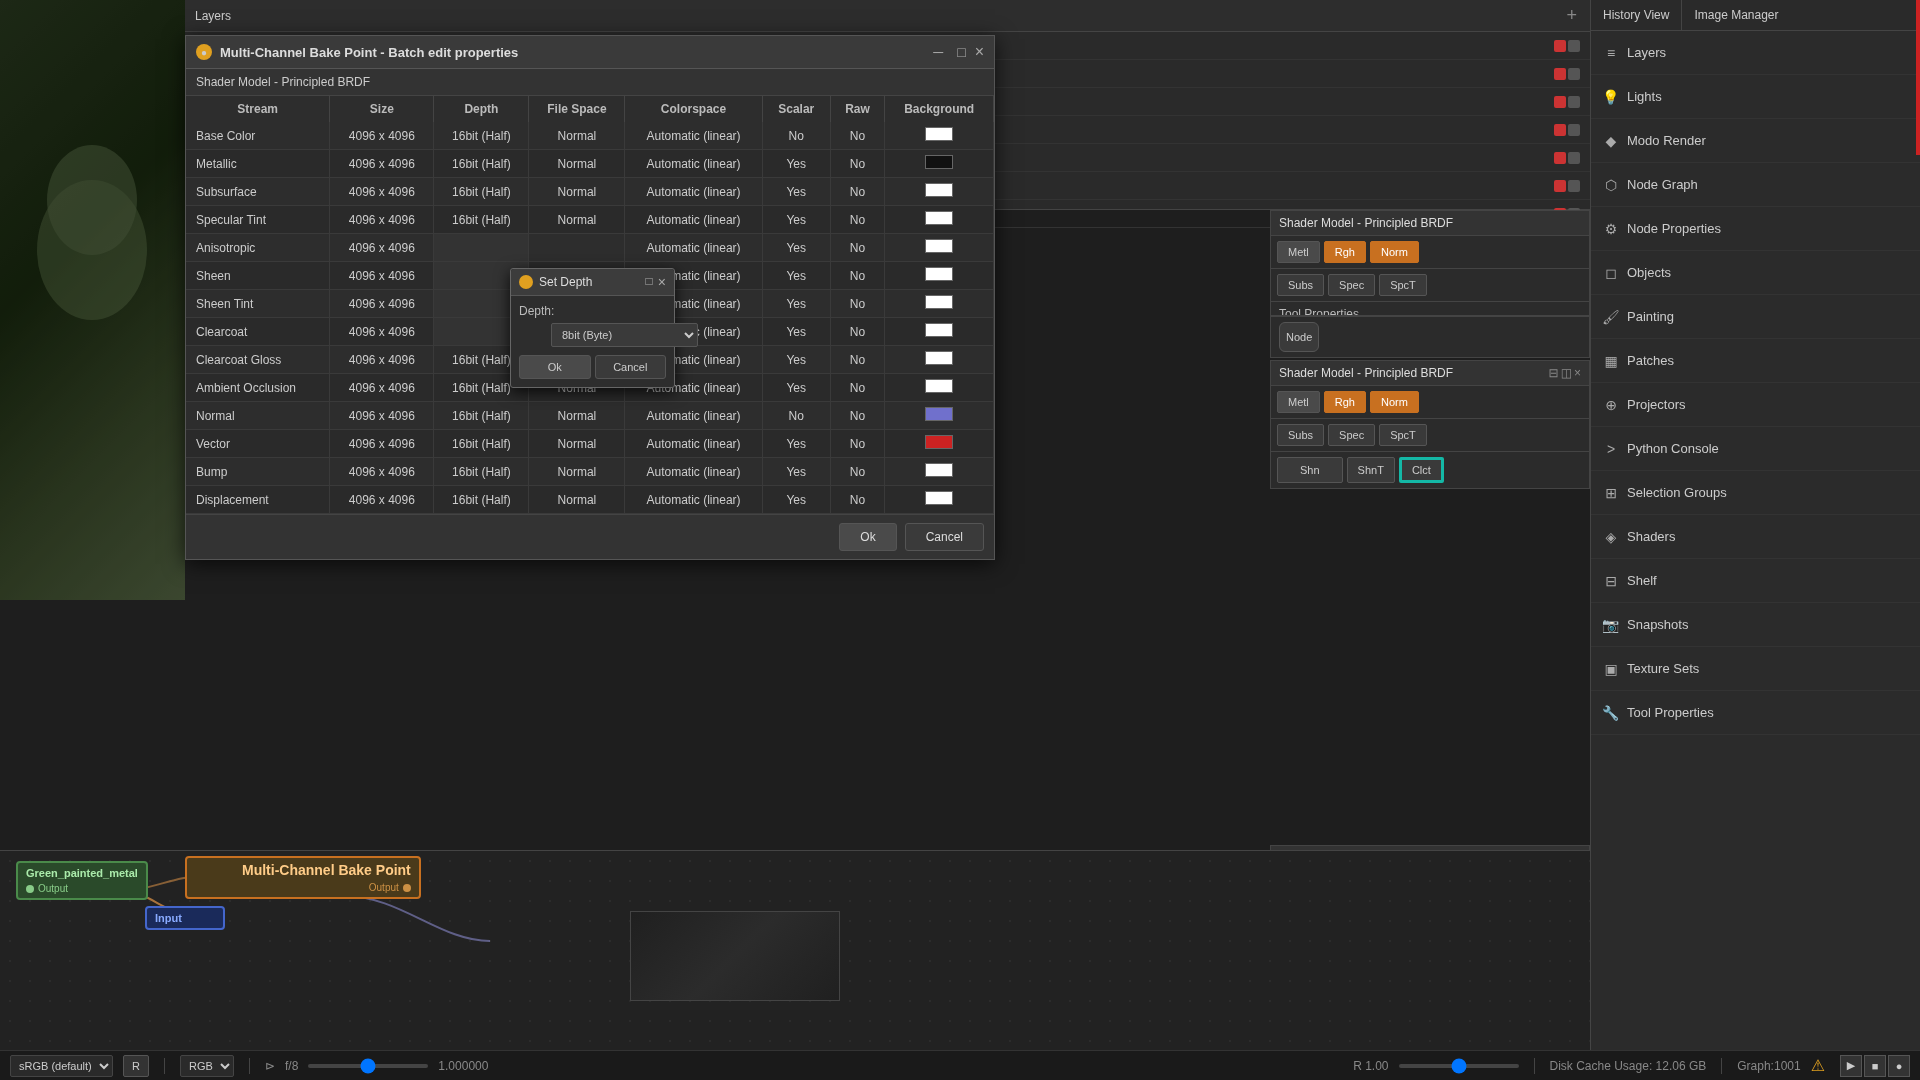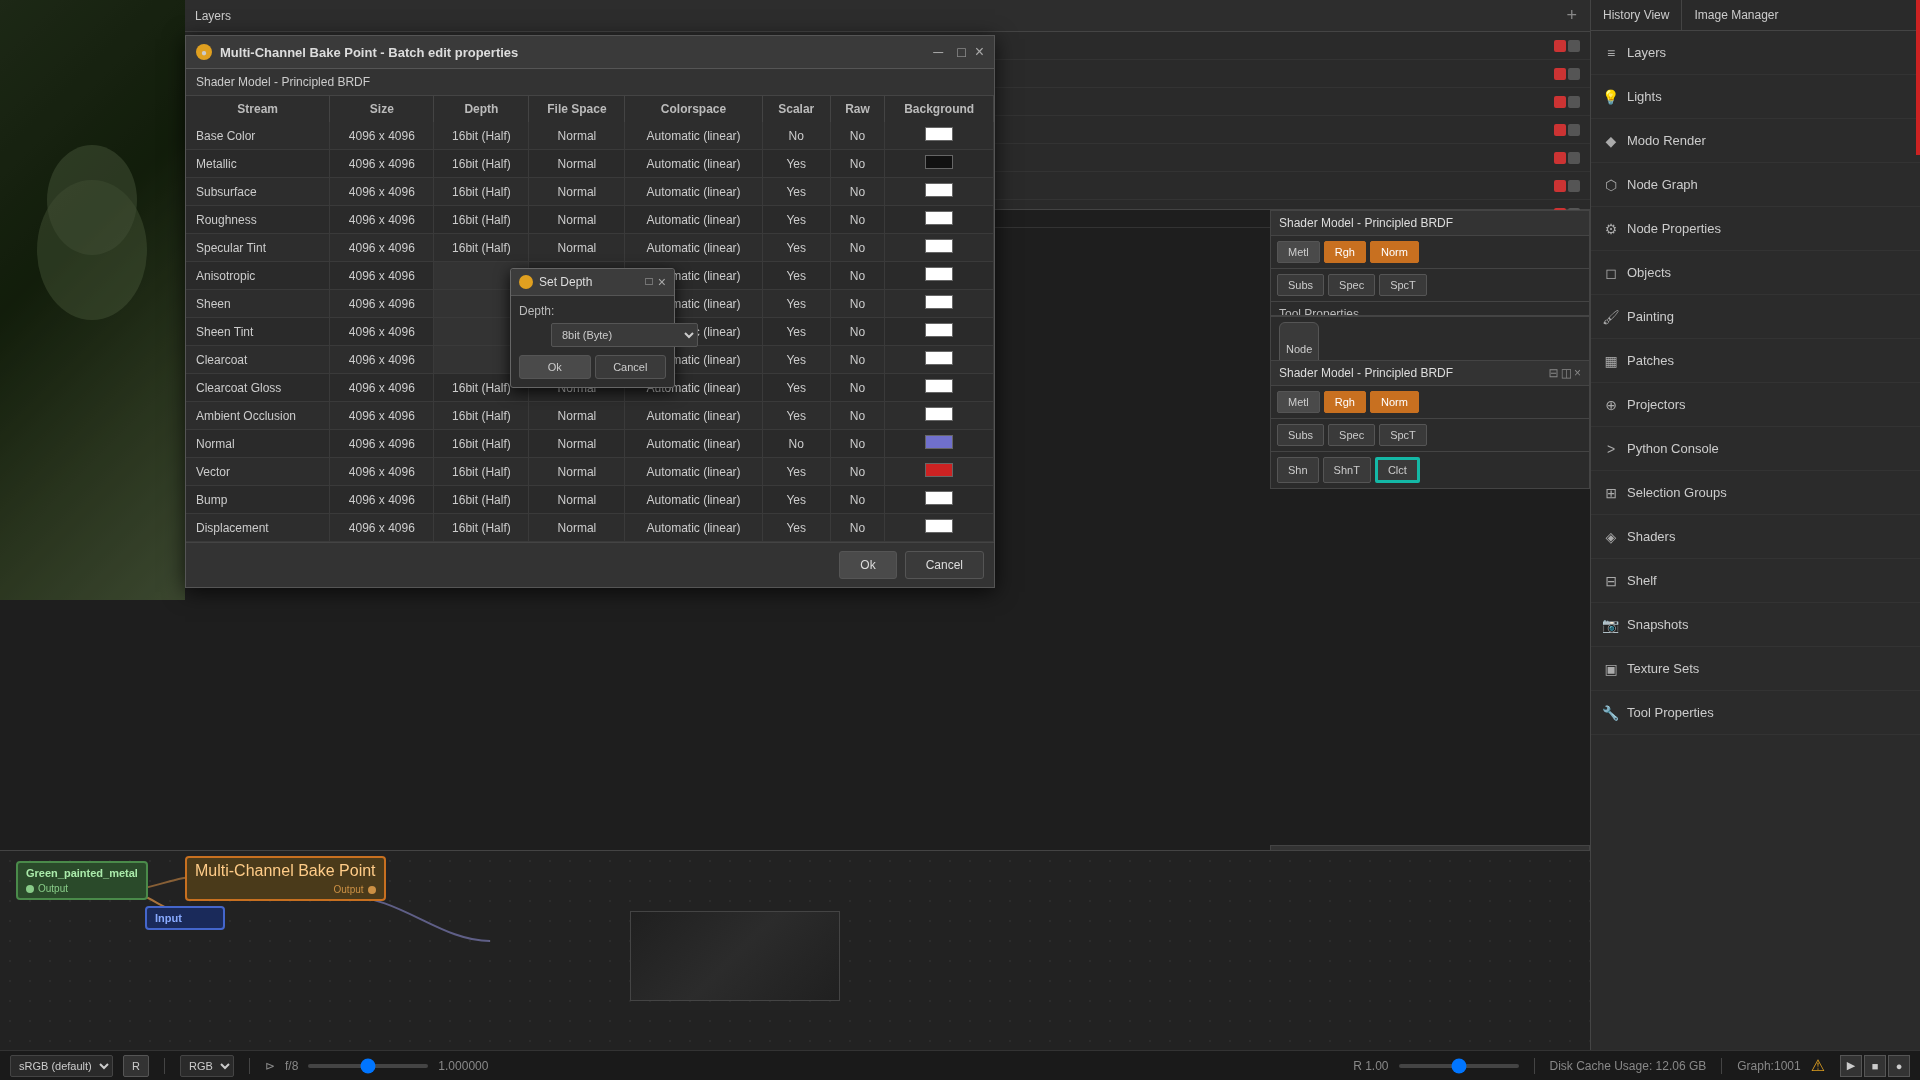--- a/index.html
+++ b/index.html
@@ -301,32 +301,20 @@
       <td style="cursor:pointer;">16bit (Half)</td>
       <td>Normal</td>
       <td>Automatic (linear)</td>
       <td>Yes</td>
       <td>No</td>
       <td style="text-align:center;">
         <span style="display:inline-block;width:28px;height:14px;background:#ffffff;border:1px solid #666;"></span>
       </td>
     </tr>
           <tr style="cursor: pointer;">
-      <td>Roughness</td>
-      <td>4096 x 4096</td>
-      <td style="cursor:pointer;">16bit (Half)</td>
-      <td>Normal</td>
-      <td>Automatic (linear)</td>
-      <td>Yes</td>
-      <td>No</td>
-      <td style="text-align:center;">
-        <span style="display:inline-block;width:28px;height:14px;background:#ffffff;border:1px solid #666;"></span>
-      </td>
-    </tr>
-          <tr style="cursor: pointer;">
       <td>Specular Tint</td>
       <td>4096 x 4096</td>
       <td style="cursor:pointer;">16bit (Half)</td>
       <td>Normal</td>
       <td>Automatic (linear)</td>
       <td>Yes</td>
       <td>No</td>
       <td style="text-align:center;">
         <span style="display:inline-block;width:28px;height:14px;background:#ffffff;border:1px solid #666;"></span>
       </td>
@@ -495,21 +483,21 @@
     <button style="padding:4px 10px;background:#3a3a3a;border:1px solid #555;color:#ccc;cursor:pointer;border-radius:2px;font-size:11px;">Subs</button>
     <button style="padding:4px 10px;background:#3a3a3a;border:1px solid #555;color:#ccc;cursor:pointer;border-radius:2px;font-size:11px;">Spec</button>
     <button style="padding:4px 10px;background:#3a3a3a;border:1px solid #555;color:#ccc;cursor:pointer;border-radius:2px;font-size:11px;">SpcT</button>
   </div>
   <div style="padding:5px 8px;color:#bbb;font-size:12px;">Tool Properties</div>
 </div>
 
 <div style="position:absolute;right:330px;top:315px;width:320px;height:1px;background:#444;"></div>
 
 <div style="position:absolute;right:330px;top:316px;width:320px;background:#2b2b2b;border:1px solid #444;padding:5px 8px;">
-  <div style="padding:20px 6px;background:#3a3a3a;border:1px solid #555;color:#ccc;display:inline-block;cursor:pointer;font-size:11px;border-radius:6px;">Node</div>
+  <div style="padding:8px 6px;background:#3a3a3a;border:1px solid #555;color:#ccc;display:inline-block;cursor:pointer;font-size:11px;border-radius:6px;">Node</div>
 </div>
 
 <div style="position:absolute;right:330px;top:360px;width:320px;background:#2b2b2b;border:1px solid #444;">
   <div style="background:#333;padding:5px 8px;font-size:12px;color:#ddd;border-bottom:1px solid #444;display:flex;align-items:center;justify-content:space-between;">
     <span>Shader Model - Principled BRDF</span>
     <div style="display:flex;gap:2px;">
       <span style="color:#888;cursor:pointer;font-size:12px;">⊟</span>
       <span style="color:#888;cursor:pointer;font-size:12px;">◫</span>
       <span style="color:#888;cursor:pointer;font-size:12px;">×</span>
     </div>
@@ -518,21 +506,21 @@
     <button style="padding:4px 10px;background:#4a4a4a;border:1px solid #555;color:#ccc;cursor:pointer;border-radius:2px;font-size:11px;">Metl</button>
     <button style="padding:4px 10px;background:#c87020;border:1px solid #c87020;color:#fff;cursor:pointer;border-radius:2px;font-size:11px;">Rgh</button>
     <button style="padding:4px 10px;background:#c87020;border:1px solid #c87020;color:#fff;cursor:pointer;border-radius:2px;font-size:11px;">Norm</button>
   </div>
   <div style="display:flex;gap:4px;padding:5px 6px;border-bottom:1px solid #444;">
     <button style="padding:4px 10px;background:#3a3a3a;border:1px solid #555;color:#ccc;cursor:pointer;border-radius:2px;font-size:11px;">Subs</button>
     <button style="padding:4px 10px;background:#3a3a3a;border:1px solid #555;color:#ccc;cursor:pointer;border-radius:2px;font-size:11px;">Spec</button>
     <button style="padding:4px 10px;background:#3a3a3a;border:1px solid #555;color:#ccc;cursor:pointer;border-radius:2px;font-size:11px;">SpcT</button>
   </div>
   <div style="display:flex;gap:4px;padding:5px 6px;">
-    <button style="padding:4px 10px;background:#3a3a3a;border:1px solid #555;color:#ccc;cursor:pointer;border-radius:2px;font-size:11px;">Shn</button>
+    <button style="padding:4px 22px;background:#3a3a3a;border:1px solid #555;color:#ccc;cursor:pointer;border-radius:2px;font-size:11px;">Shn</button>
     <button style="padding:4px 10px;background:#3a3a3a;border:1px solid #555;color:#ccc;cursor:pointer;border-radius:2px;font-size:11px;">ShnT</button>
     <button style="padding:4px 10px;background:#3a3a3a;border:3px solid #14b8a6;color:#ccc;cursor:pointer;border-radius:2px;font-size:11px;">Clct</button>
   </div>
 </div>
 
 <div class="bake-panel">
   <div class="bake-panel-header">
     <div style="display:flex;align-items:center;gap:4px;flex:1;">
       <input type="text" style="background: rgb(42, 42, 42); border: 1px solid rgb(85, 85, 85); color: rgb(204, 204, 204); padding: 3px 6px; font-size: 11px; flex: 1 1 0%; height: 22px;" value="1001-1007">
       <button style="background:#3a3a3a;border:1px solid #555;color:#ccc;padding:3px 6px;cursor:pointer;font-size:11px;height:22px;">↻</button>
@@ -558,21 +546,21 @@
     </svg>
 
     <div style="position:absolute;left:16px;top:10px;background:#2a4a2a;border:2px solid #4a8a4a;border-radius:4px;padding:4px 8px;min-width:115px;">
       <div style="color:#aaeaaa;font-size:11px;font-weight:bold;">Green_painted_metal</div>
       <div style="color:#88cc88;font-size:10px;margin-top:4px;display:flex;align-items:center;gap:4px;">
         <span style="width:8px;height:8px;background:#88cc88;border-radius:50%;display:inline-block;"></span>Output
       </div>
     </div>
 
     <div style="position:absolute;left:185px;top:5px;background:#4a3a1a;border:2px solid #c87020;border-radius:4px;padding:4px 8px;min-width:140px;">
-      <div style="color:#ffcc88;font-size:16px;font-weight:normal;">Multi-Channel Bake Point</div>
+      <div style="color:#ffcc88;font-size:14px;font-weight:bold;margin-left:47px;">Multi-Channel Bake Point</div>
       <div style="color:#cc9044;font-size:10px;margin-top:4px;display:flex;align-items:center;gap:4px;justify-content:flex-end;">
         Output <span style="width:8px;height:8px;background:#cc9044;border-radius:50%;display:inline-block;"></span>
       </div>
     </div>
 
     <div style="position:absolute;left:145px;top:55px;background:#1a2a5a;border:2px solid #4466cc;border-radius:4px;padding:4px 8px;min-width:80px;">
       <div style="color:#88aaff;font-size:11px;font-weight:bold;">Input</div>
     </div>
 
     <div style="position:absolute;left:630px;top:60px;width:210px;height:90px;background:#1a1a1a;border:1px solid #444;">

